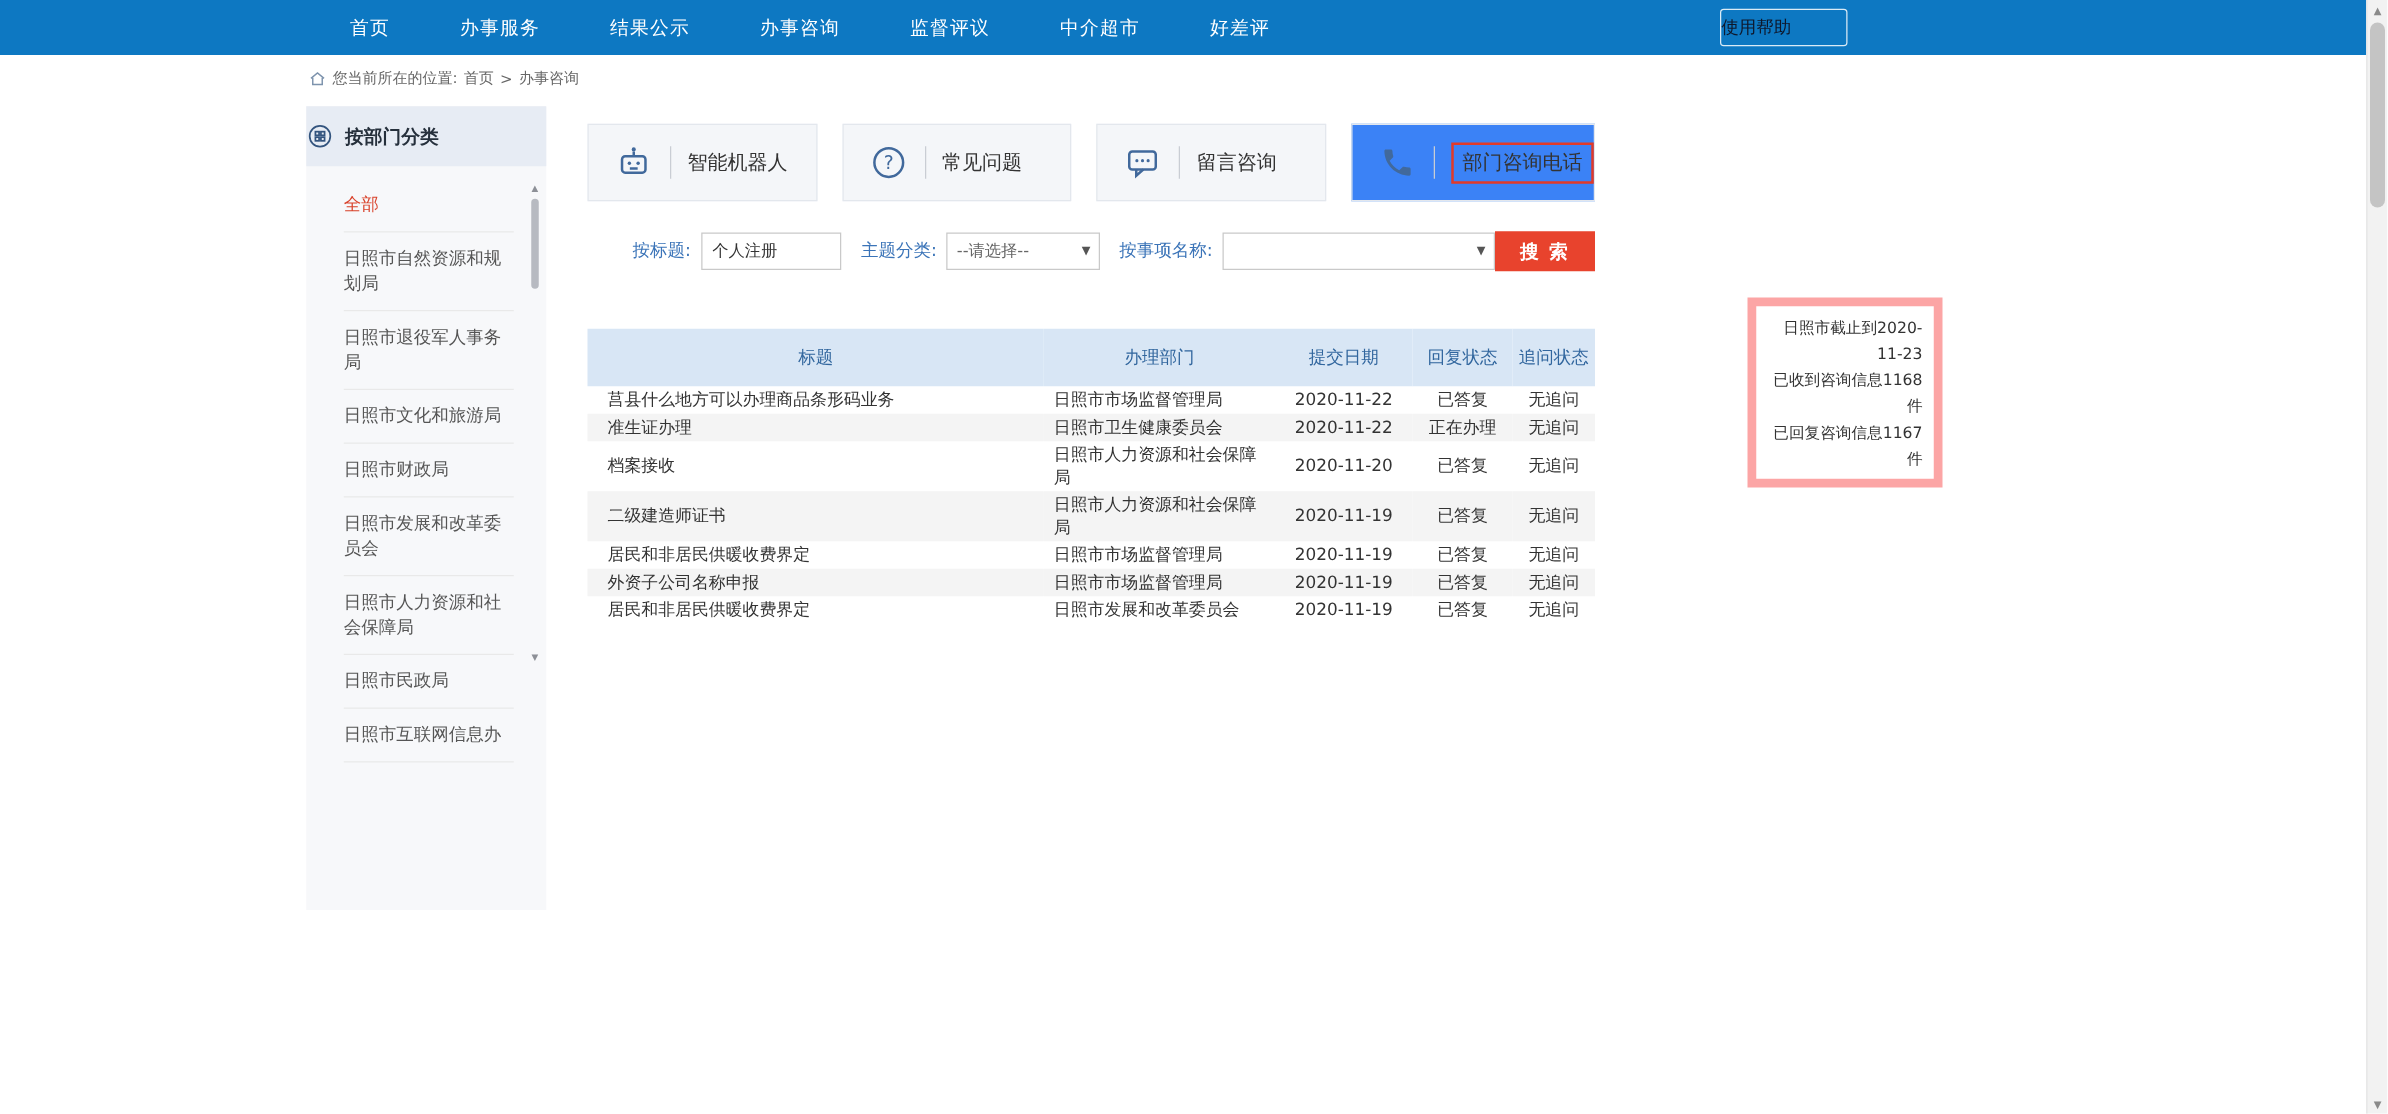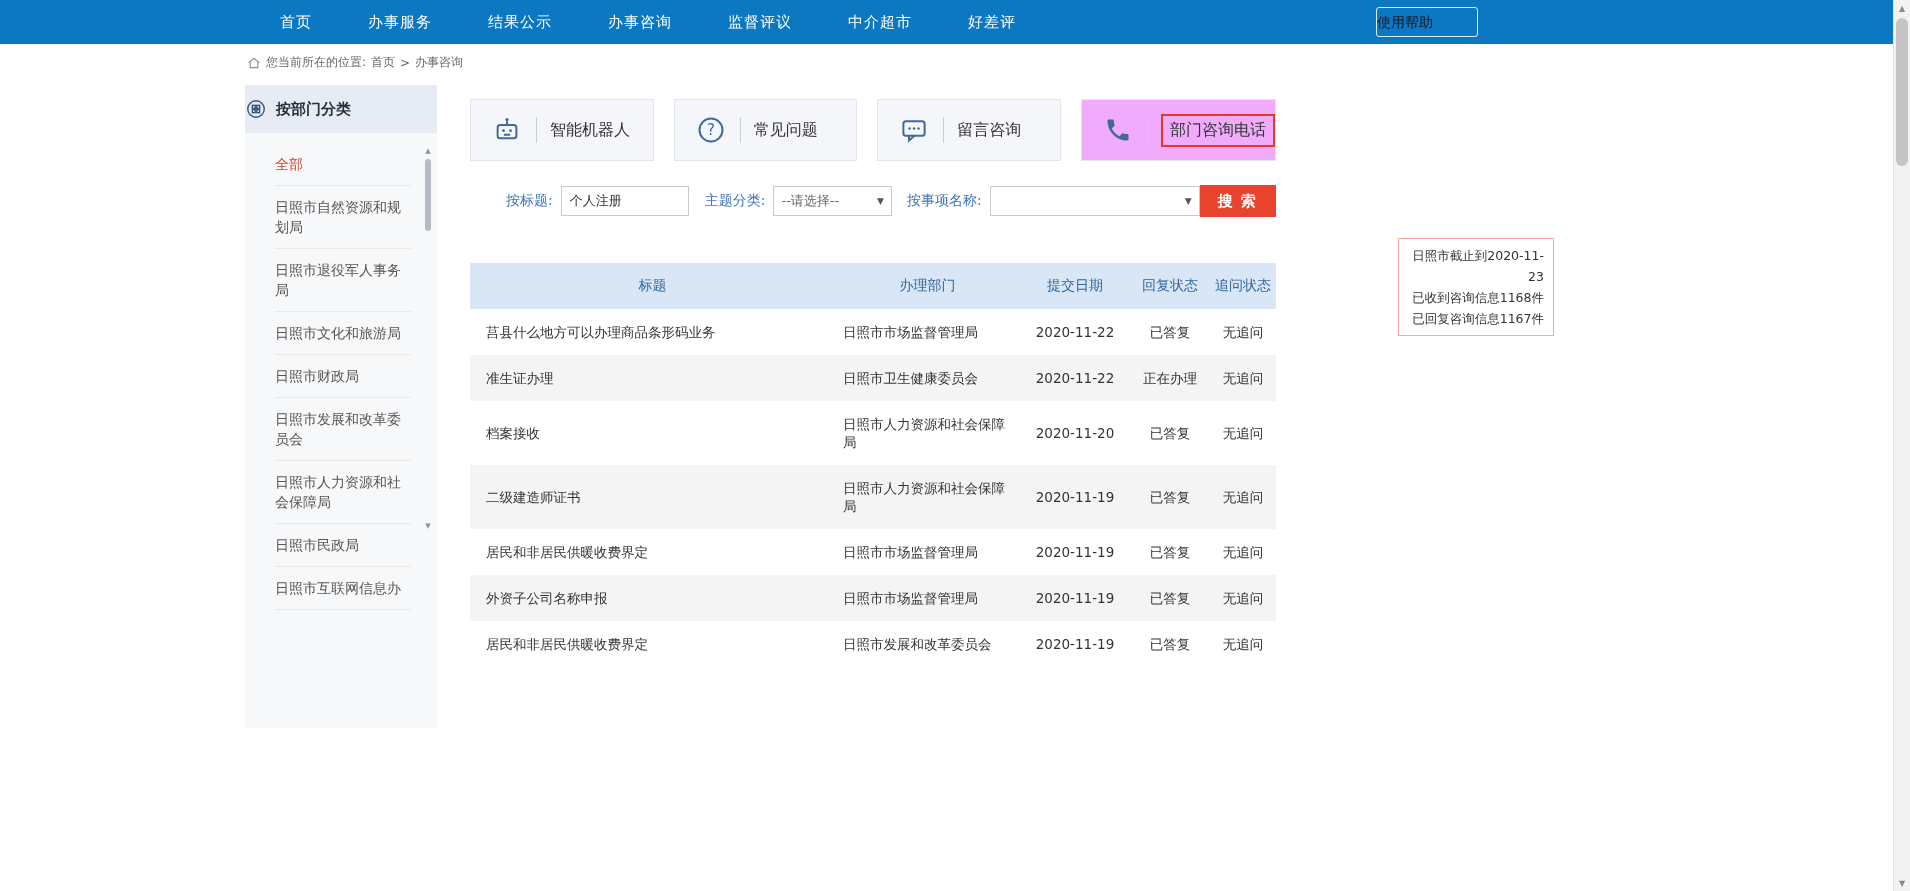--- a/index.html
+++ b/index.html
@@ -36,49 +36,49 @@
   .side-scroll { position:absolute; right:5px; top:62px; width:8px; height:384px; }
   .side-scroll .s-arrow { width:8px; height:9px; font-size:7px; color:#8d9097; line-height:9px; text-align:center; cursor:pointer; }
   .side-scroll .s-arrow.bot { position:absolute; bottom:0; left:0; }
   .side-thumb { position:absolute; top:12px; left:1px; width:6px; height:72px; background:#b7bac1; border-radius:3px; cursor:grab; }
 
   
   .main { width:806px; padding-top:14px; }
 
   .tabs { display:flex; gap:20px; }
   .tab-card { flex:1; height:62px; background:#f4f6f9; border:1px solid #e3e7ed; display:flex; align-items:center; padding-left:20px; cursor:pointer; }
-  .tab-card.active { background:#f0abfc; }
+  .tab-card.active { background:#3b82f6; }
   .tab-icon { width:32px; height:32px; color:#41699c; display:flex; align-items:center; justify-content:center; flex:none; }
   .tab-divider { width:1px; height:26px; background:#c9cdd4; margin:0 13px; flex:none; }
   .tab-label { font-size:16px; color:#333; white-space:nowrap; }
   .tab-card.active .tab-label { border:2px solid #e23a28; padding:4px 7px; }
 
   .search-bar { margin-top:24px; display:flex; align-items:center; font-size:14px; color:#3b74b8;margin-left:36px; }
   .search-label { margin-right:8px; white-space:nowrap; }
-  .search-input { width:128px; height:30px; border:1px solid #c9c9c9; padding:0 8px; font-size:13px; color:#333;
+  .search-input { width:112px; height:30px; border:1px solid #c9c9c9; padding:0 8px; font-size:13px; color:#333;
     margin-right:16px; font-family:inherit; background:#fff; }
   .select { height:30px; border:1px solid #c9c9c9; background:#fff; display:flex; align-items:center; justify-content:space-between;
     padding:0 7px; color:#666; font-size:13px; cursor:pointer; }
   .select .caret { color:#555; font-size:9px; margin-left:6px; }
   .select1 { width:126px; margin-right:15px; }
   .select2 { width:224px; }
   .search-btn { width:82px; height:32px; background:#e8432d; color:#fff; font-size:15px; display:flex; align-items:center;
     justify-content:center; cursor:pointer; margin-left:auto; border:none; letter-spacing:2px;font-weight:bold; }
 
   table.consult { margin-top:46px; width:806px; border-collapse:collapse; font-size:13.5px; color:#333; table-layout:fixed; }
   table.consult thead th { background:#d8e6f5; color:#31669e; font-weight:normal; height:46px; font-size:14px; text-align:center;margin-left:39px; }
-  table.consult tbody td { padding:14px 8px; line-height:18px; vertical-align:middle; }
+  table.consult tbody td { padding:2px 8px; line-height:18px; vertical-align:middle; }
   table.consult tbody tr:nth-child(even) { background:#f4f4f4; }
   td.c-title { text-align:left; padding-left:16px !important; }
   td.c-dept { text-align:left; }
   td.c-date, td.c-reply, td.c-follow { text-align:center; }
   table.consult tbody tr { cursor:pointer; }
 
   
-  .stats-box { position:absolute; left:1398px; top:238px; width:156px; border:1px solid #fca5a5; background:#fff;
+  .stats-box { position:absolute; left:1398px; top:238px; width:156px; border:7px solid #fca5a5; background:#fff;
     padding:6px 9px; font-size:12.5px; color:#333; line-height:21px; text-align:right; }
 
   
   .page-scrollbar { position:absolute; right:0; top:0; width:17px; height:891px; background:#f2f2f2; border-left:1px solid #e3e3e3; }
   .p-arrow { height:16px; display:flex; align-items:center; justify-content:center; font-size:8px; color:#8a8a8a; cursor:pointer; }
   .p-arrow.bot { position:absolute; bottom:0; left:0; right:0; }
   .page-thumb { position:absolute; top:18px; left:2px; width:12px; height:148px; background:#c4c4c4; border-radius:6px; cursor:grab; }
 </style>
 </head>
 <body>

